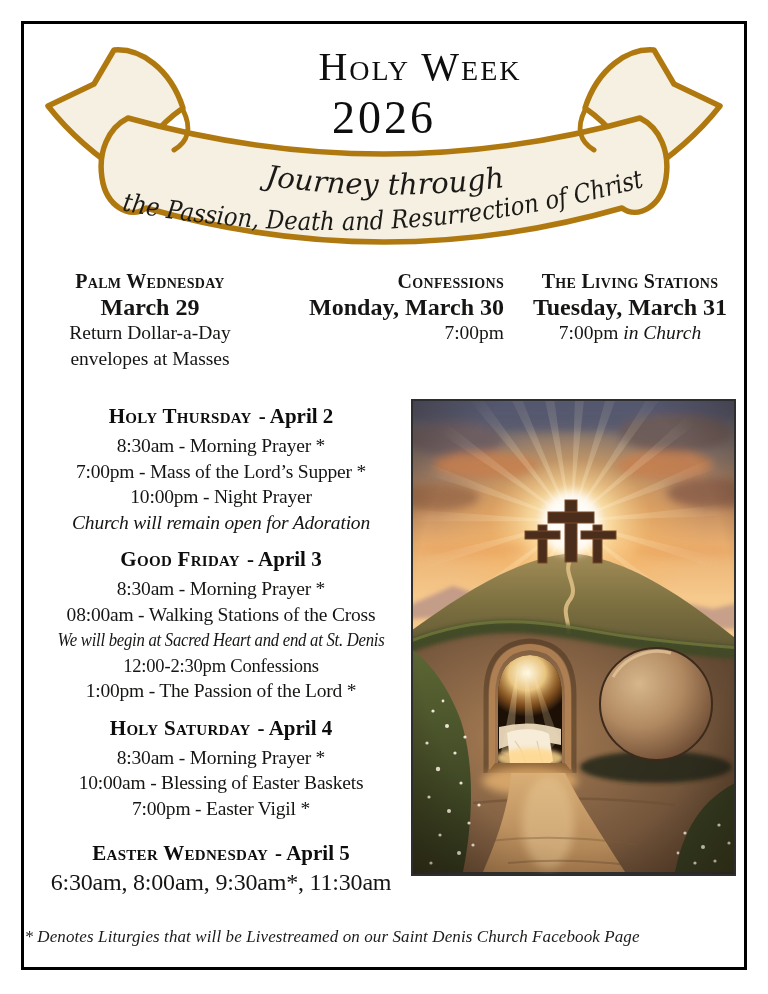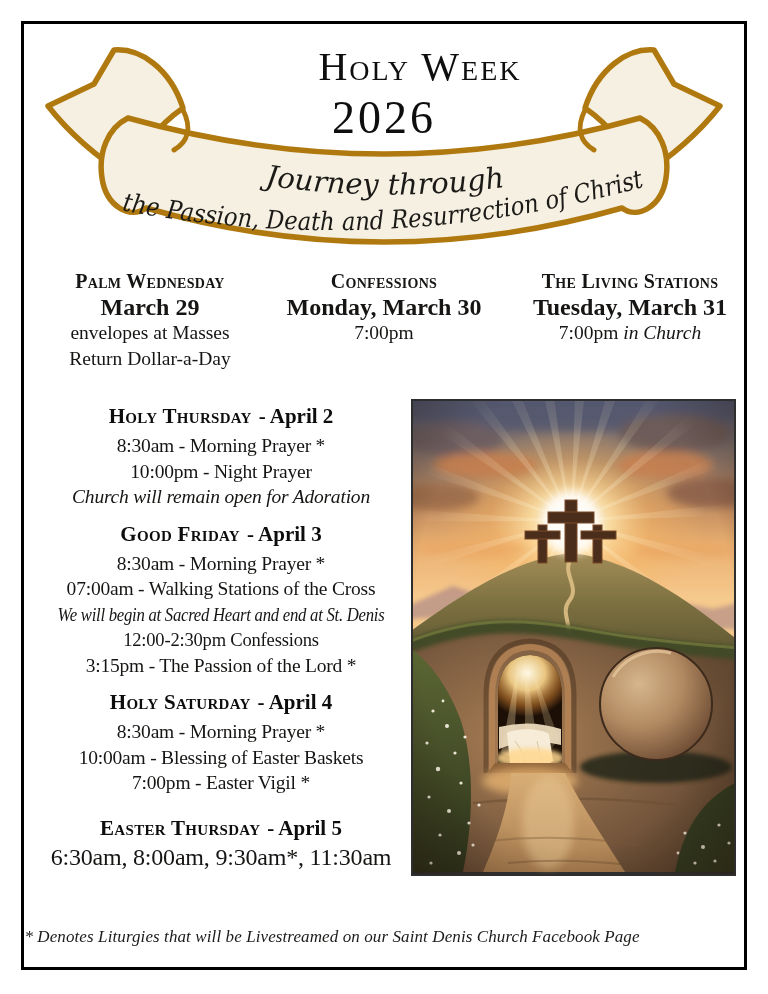--- a/index.html
+++ b/index.html
@@ -8,21 +8,21 @@
   .frame{position:absolute;left:21px;top:21px;right:21px;bottom:24px;border:3px solid #000;}
   
   .ribbon{position:absolute;left:40px;top:36px;width:688px;height:215px;}
   .script-text{font-family:"DejaVu Serif","Liberation Serif",serif;font-style:italic;font-weight:500;fill:#1b1a17;}
   .banner-title{position:absolute;left:0;top:44px;width:768px;text-align:center;
         font-size:40px;letter-spacing:2px;font-variant:small-caps;color:#0e0e0e;line-height:46px;padding-left:36px;}
   .banner-year{position:absolute;left:0;top:92px;width:768px;text-align:center;
         font-size:46px;letter-spacing:3px;color:#0e0e0e;line-height:52px;}
   
   .col{position:absolute;top:268px;width:240px;text-align:center;line-height:26px;}
-  .col-1{left:30px;} .col-2{left:264px;} .col-3{left:510px;}
+  .col-1{left:30px;} .col-2{left:264px;text-align:right;} .col-3{left:510px;}
   .col-title{font-weight:bold;font-variant:small-caps;font-size:20px;letter-spacing:.3px;}
   .col-date{font-weight:bold;font-size:24px;}
   .col-line{font-size:19.5px;}
   .italic{font-style:italic;}
   
   .schedule{position:absolute;left:27px;top:404px;width:388px;text-align:center;}
   .section{margin:0 0 12px 0;}
   .section.easter{margin-top:20px;}
   .sec-head{font-size:21px;font-weight:bold;line-height:25px;margin-bottom:4px;color:#0d0d0d;}
   .sec-head .sc{font-variant:small-caps;letter-spacing:.3px;text-align:right;}
@@ -63,68 +63,69 @@
     <text class="script-text" font-size="25.5" text-anchor="middle">
       <textPath href="#subpath2" startOffset="50%" textLength="528" lengthAdjust="spacingAndGlyphs">the Passion, Death and Resurrection of Christ</textPath>
     </text>
   </svg>
   <div class="banner-title">Holy Week</div>
   <div class="banner-year">2026</div>
 
   <div class="col col-1">
     <div class="col-title">Palm Wednesday</div>
     <div class="col-date">March 29</div>
+    <div class="col-line">Return Dollar-a-Day</div>
     <div class="col-line">envelopes at Masses</div>
-    <div class="col-line">Return Dollar-a-Day</div>
   </div>
   <div class="col col-2">
     <div class="col-title">Confessions</div>
     <div class="col-date">Monday, March 30</div>
     <div class="col-line">7:00pm</div>
   </div>
   <div class="col col-3">
     <div class="col-title">The Living Stations</div>
     <div class="col-date">Tuesday, March 31</div>
     <div class="col-line"><span>7:00pm</span> <span class="italic">in Church</span></div>
   </div>
 
   <div class="schedule">
 
     <div class="section">
       <div class="sec-head">
         <span class="sc">Holy Thursday</span><span class="rest">- April 2</span>
       </div>
       <div class="line">8:30am - Morning Prayer *</div>
+      <div class="line">7:00pm - Mass of the Lord’s Supper *</div>
       <div class="line">10:00pm - Night Prayer</div>
       <div class="line italic">Church will remain open for Adoration</div>
     </div>
 
     <div class="section">
       <div class="sec-head">
         <span class="sc">Good Friday</span><span class="rest">- April 3</span>
       </div>
       <div class="line">8:30am - Morning Prayer *</div>
-      <div class="line">07:00am - Walking Stations of the Cross</div>
+      <div class="line">08:00am - Walking Stations of the Cross</div>
       <div class="line it-cond">We will begin at Sacred Heart and end at St. Denis</div>
       <div class="line cond">12:00-2:30pm Confessions</div>
-      <div class="line">3:15pm - The Passion of the Lord *</div>
+      <div class="line">1:00pm - The Passion of the Lord *</div>
     </div>
 
     <div class="section">
       <div class="sec-head">
         <span class="sc">Holy Saturday</span><span class="rest">- April 4</span>
       </div>
       <div class="line">8:30am - Morning Prayer *</div>
       <div class="line">10:00am - Blessing of Easter Baskets</div>
       <div class="line">7:00pm - Easter Vigil *</div>
     </div>
 
     <div class="section easter">
       <div class="sec-head">
-        <span class="sc">Easter Thursday</span><span class="rest">- April 5</span>
+        <span class="sc">Easter Wednesday</span><span class="rest">- April 5</span>
       </div>
       <div class="line big">6:30am, 8:00am, 9:30am*, 11:30am</div>
     </div>
 
   </div>
 
   <svg class="tomb-art" viewBox="0 0 321 473" role="img" aria-label="Empty tomb with rolled-away stone, three crosses on a hill at sunrise">
     <desc>Empty tomb with rolled-away stone, three crosses on a hill at sunrise</desc>
     <defs>
       <linearGradient id="skyG" x1="0" y1="0" x2="0" y2="1">

